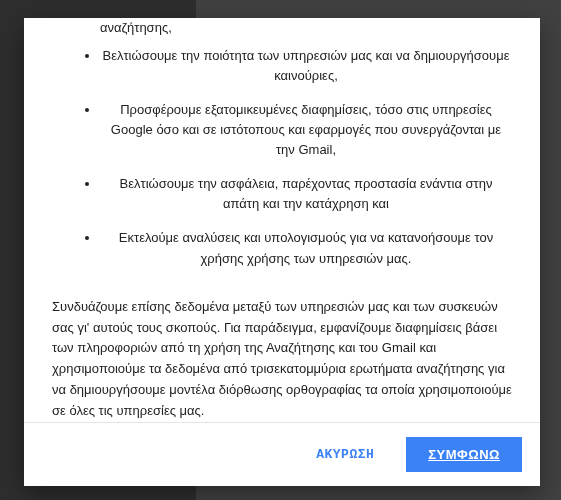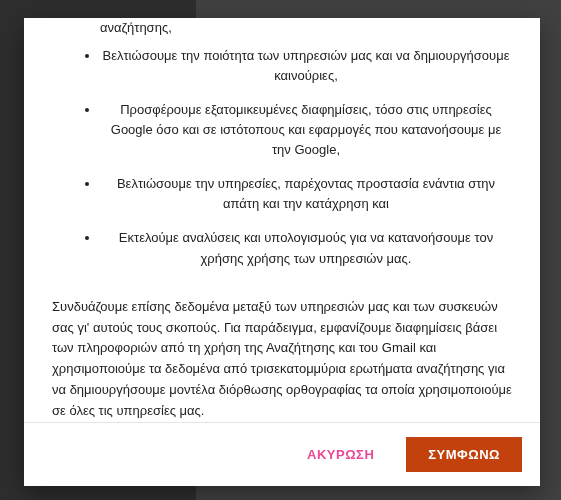--- a/index.html
+++ b/index.html
@@ -101,40 +101,42 @@
       font-size: 13px;
       font-weight: 700;
       letter-spacing: 0.5px;
       padding: 10px 22px;
       border: none;
       cursor: pointer;
       font-family: inherit;
     }
     .btn-flat {
       background: transparent;
-      color: #ec4899;
+      color: #3b82f6;
+      font-family: Liberation Mono, monospace;
     }
     .btn-primary {
-      background: #c2410c;
+      background: #3b82f6;
       color: #fff;
+      text-decoration: underline;
     }
   </style>
 </head>
 <body>
 
 <div class="backdrop"></div>
 <div class="backdrop-overlay"></div>
 
 <div class="dialog">
   <div class="dialog-scroll">
     <div class="partial-text">αναζήτησης,</div>
     <ul class="bullets">
       <li>Βελτιώσουμε την ποιότητα των υπηρεσιών μας και να δημιουργήσουμε καινούριες,</li>
-      <li>Προσφέρουμε εξατομικευμένες διαφημίσεις, τόσο στις υπηρεσίες Google όσο και σε ιστότοπους και εφαρμογές που κατανοήσουμε με την Google,</li>
-      <li>Βελτιώσουμε την υπηρεσίες, παρέχοντας προστασία ενάντια στην απάτη και την κατάχρηση και</li>
+      <li>Προσφέρουμε εξατομικευμένες διαφημίσεις, τόσο στις υπηρεσίες Google όσο και σε ιστότοπους και εφαρμογές που συνεργάζονται με την Gmail,</li>
+      <li>Βελτιώσουμε την ασφάλεια, παρέχοντας προστασία ενάντια στην απάτη και την κατάχρηση και</li>
       <li>Εκτελούμε αναλύσεις και υπολογισμούς για να κατανοήσουμε τον χρήσης χρήσης των υπηρεσιών μας.</li>
     </ul>
     <p class="body">Συνδυάζουμε επίσης δεδομένα μεταξύ των υπηρεσιών μας και των συσκευών σας γι' αυτούς τους σκοπούς. Για παράδειγμα, εμφανίζουμε διαφημίσεις βάσει των πληροφοριών από τη χρήση της Αναζήτησης και του Gmail και χρησιμοποιούμε τα δεδομένα από τρισεκατομμύρια ερωτήματα αναζήτησης για να δημιουργήσουμε μοντέλα διόρθωσης ορθογραφίας τα οποία χρησιμοποιούμε σε όλες τις υπηρεσίες μας.</p>
   </div>
   <div class="dialog-actions">
     <button class="btn btn-flat">ΑΚΥΡΩΣΗ</button>
     <button class="btn btn-primary">ΣΥΜΦΩΝΩ</button>
   </div>
 </div>
 

